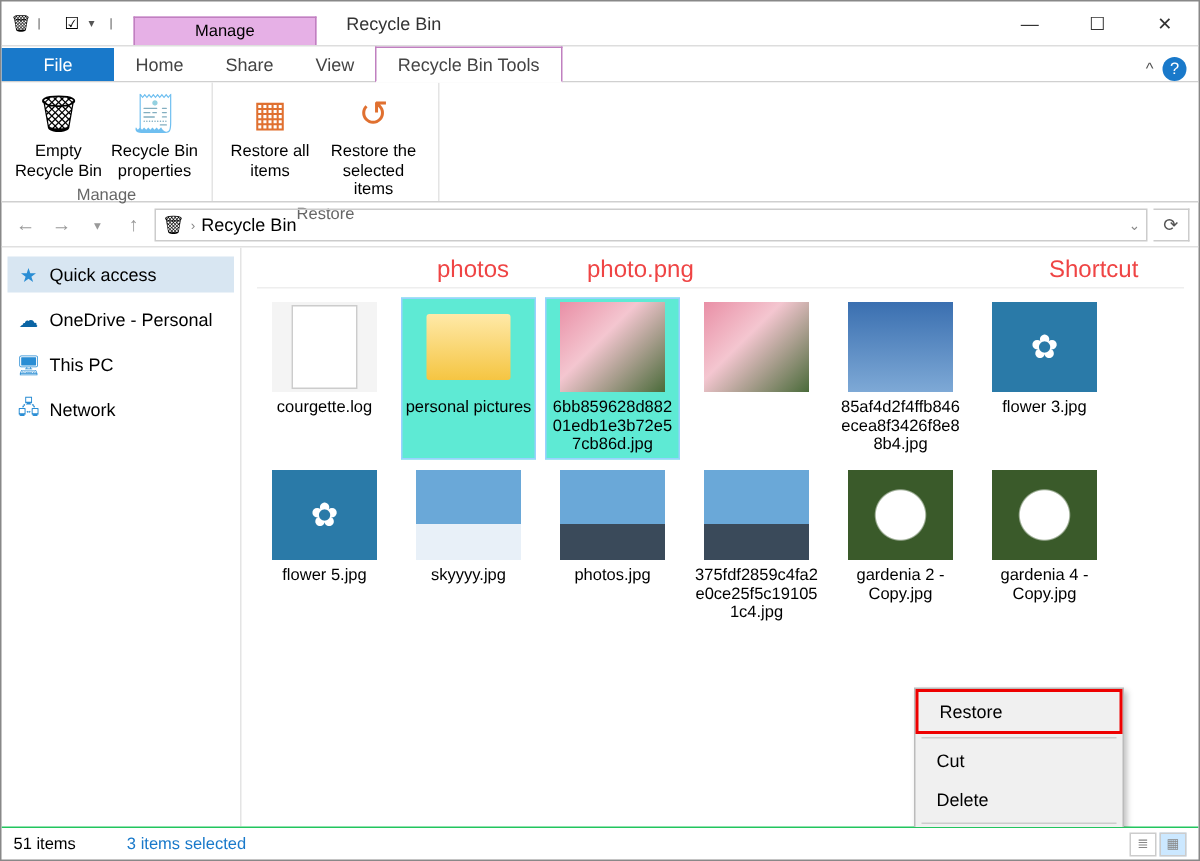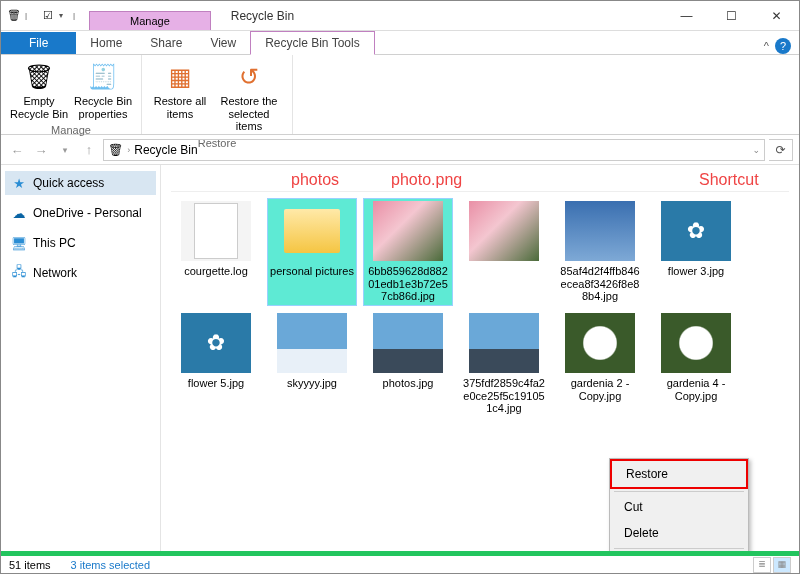--- a/index.html
+++ b/index.html
@@ -71,21 +71,21 @@
 .city{background:linear-gradient(#6aa8d8 60%,#3a4a5a 60%);}
 .blackthumb{background:#000;color:#fff;font-size:6px;display:flex;align-items:center;justify-content:center;text-align:center;padding:2px;}
 
 
 .context-menu { position:absolute; left:448px; top:293px; width:140px; background:#f0f0f0; border:1px solid #bbb; box-shadow:2px 2px 4px rgba(0,0,0,.25); font-size:12px; z-index:10; }
 .context-menu .mitem { padding:6px 14px; }
 .context-menu .mitem.hl { border:2px solid #e00; }
 .context-menu .sep { height:1px; background:#ccc; margin:2px 4px; }
 
 
-.statusbar { height:22px; border-top:5px solid #22c55e; display:flex; align-items:center; font-size:11px; padding:0 8px; gap:20px; }
+.statusbar { height:22px; border-top:1px solid #22c55e; display:flex; align-items:center; font-size:11px; padding:0 8px; gap:34px; }
 .statusbar .sel { color:#1979ca; }
 .view-icons { margin-left:auto; display:flex; gap:2px; }
 .view-icon { width:18px; height:16px; border:1px solid #ccc; display:flex; align-items:center; justify-content:center; font-size:10px; }
 .gbox{color:#888;font-size:9px;line-height:1}
 </style>
 </head>
 <body>
 
 <div class="titlebar">
   <div class="qat">

